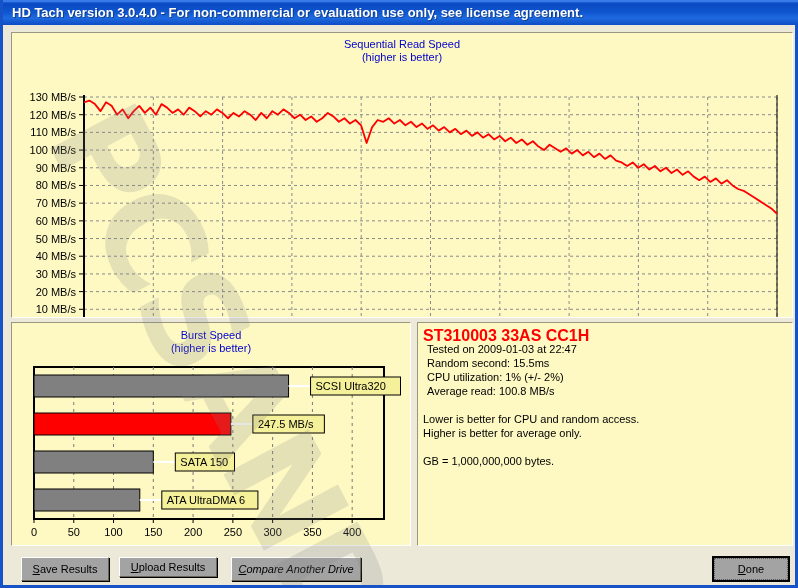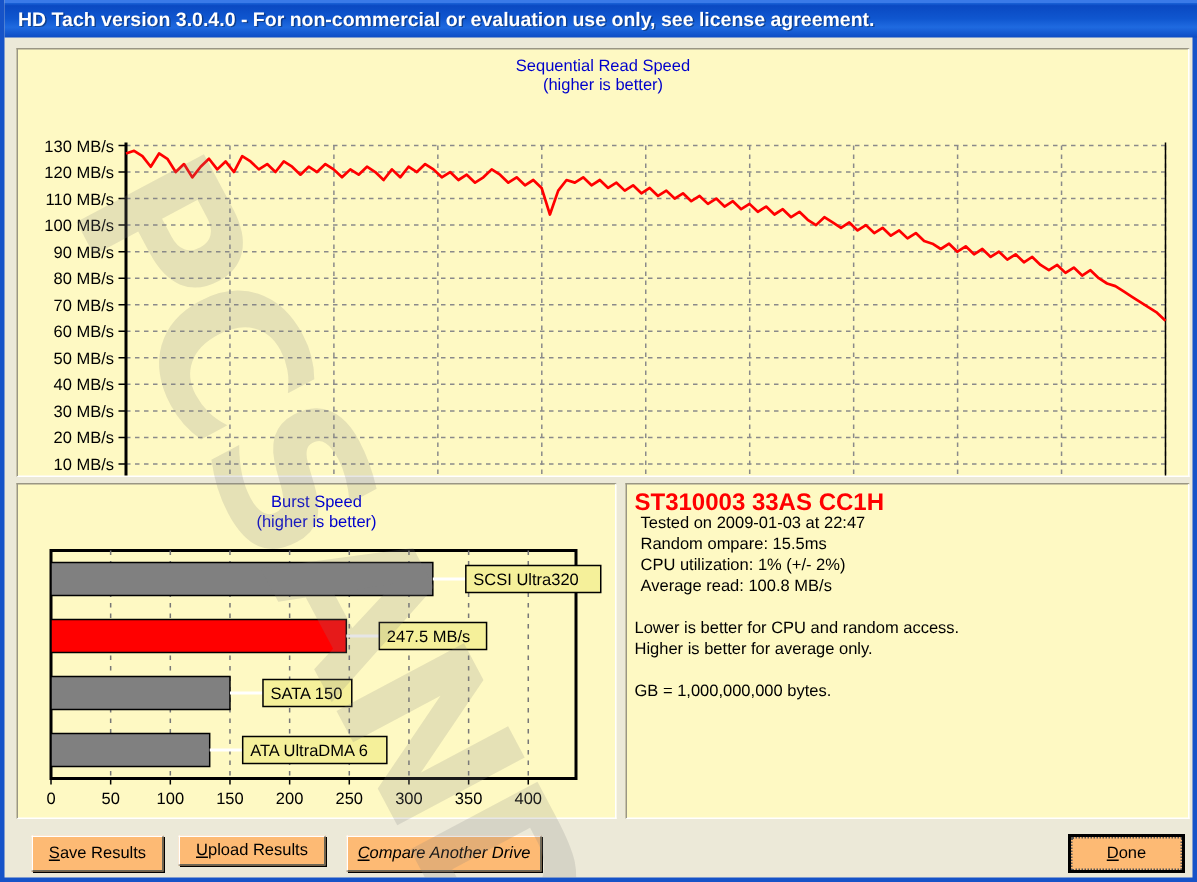--- a/index.html
+++ b/index.html
@@ -56,21 +56,21 @@
   .info-line{
     position:absolute;left:9px;font-size:11px;color:#000;white-space:nowrap;
   }
   .info-note{
     position:absolute;left:5px;font-size:11px;color:#000;white-space:nowrap;
   }
 
   
   .btn{
     position:absolute;box-sizing:border-box;
-    background:#fdba74;color:#000;font-size:11px;
+    background:#a3a3a3;color:#000;font-size:11px;
     border-top:1px solid #ffffff;border-left:1px solid #ffffff;
     border-right:1px solid #6b6757;border-bottom:1px solid #6b6757;
     box-shadow:1px 1px 0 #000;
     display:flex;align-items:center;justify-content:center;
     cursor:default;
   }
   .btn u{text-decoration:underline;}
   #btn-save{left:18px;top:557px;width:88px;height:24px;}
   #btn-upload{left:116px;top:557px;width:98px;height:20px;}
   #btn-compare{left:228px;top:557px;width:130px;height:24px;font-style:italic;}
@@ -303,21 +303,21 @@
         <g>
           <rect x="149.79545454545453" y="168" width="96.10000000000001" height="18" fill="#f5f09a" stroke="#000" stroke-width="1"></rect>
           <text x="154.79545454545453" y="181" font-size="11" font-family="&quot;Liberation Sans&quot;,sans-serif" fill="#000">ATA UltraDMA 6</text>
         </g>
       </svg>
   </div>
 
   <div class="panel" id="info-panel">
     <div class="info-head">ST310003 33AS CC1H</div>
     <div class="info-line" style="top:20px">Tested on 2009-01-03 at 22:47</div>
-    <div class="info-line" style="top:34px">Random ompare: 15.5ms</div>
+    <div class="info-line" style="top:34px">Random second: 15.5ms</div>
     <div class="info-line" style="top:48px">CPU utilization: 1% (+/- 2%)</div>
     <div class="info-line" style="top:62px">Average read: 100.8 MB/s</div>
     <div class="info-note" style="top:90px">Lower is better for CPU and random access.</div>
     <div class="info-note" style="top:104px">Higher is better for average only.</div>
     <div class="info-note" style="top:132px">GB = 1,000,000,000 bytes.</div>
   </div>
 
   <div class="btn" id="btn-save">
     <span><u>S</u><span>ave Results</span></span>
   </div>

